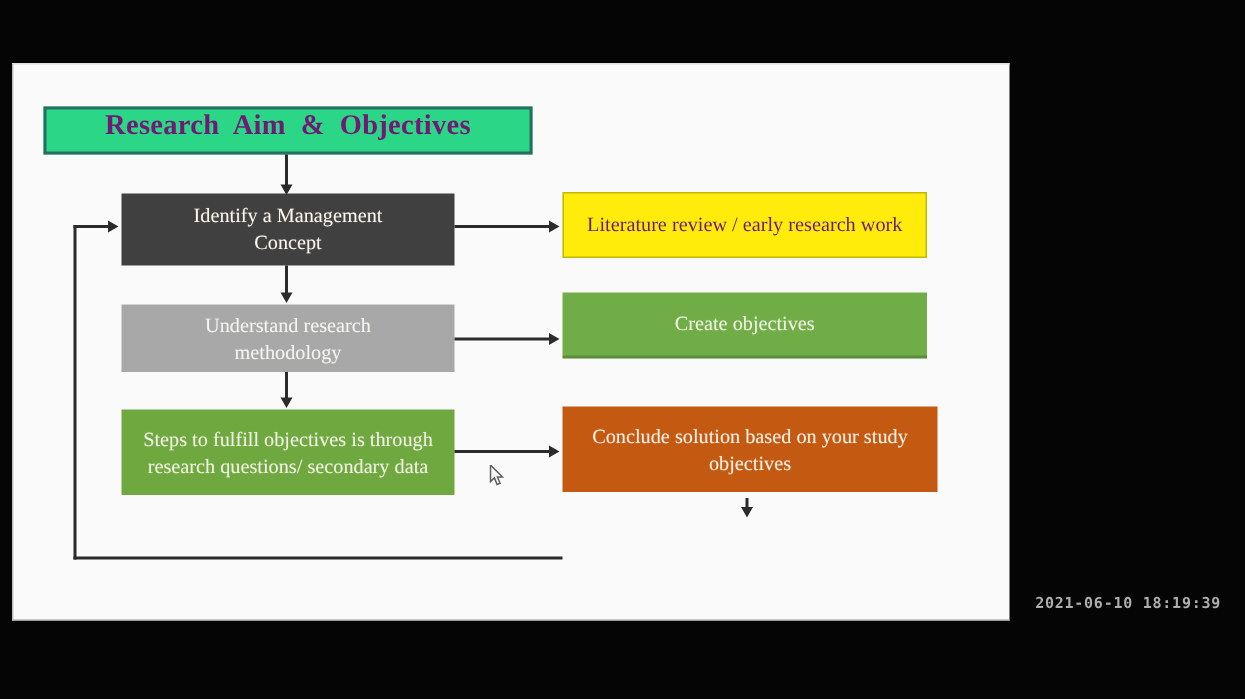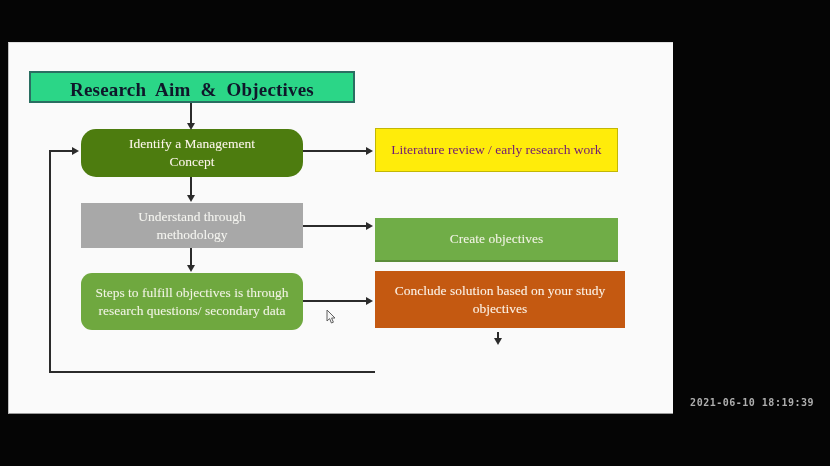--- a/index.html
+++ b/index.html
@@ -8,35 +8,35 @@
     background:#050505;font-family:"Liberation Serif","DejaVu Serif",serif;
   }
   
   .slide{
     position:absolute;left:8px;top:42px;width:664px;height:370px;
     background:#fafafa;border-left:1px solid #bfbfbf;border-top:1px solid #e0e0e0;
     border-bottom:1px solid #9a9a9a;
   }
   .titlebox{
     position:absolute;left:20px;top:28px;width:326px;height:32px;
-    display:flex;align-items:flex-end;justify-content:center;
-    font-size:19px;font-weight:bold;color:#0f172a;
+    display:flex;align-items:flex-start;justify-content:center;
+    font-size:19px;font-weight:bold;color:#701a75;
     word-spacing:5px;letter-spacing:.2px;box-sizing:border-box;
     border:2px solid #2a6e61;
   }
   .node{
     position:absolute;display:flex;align-items:center;justify-content:center;
     text-align:center;font-size:13.5px;line-height:1.3;box-sizing:border-box;
     text-shadow:0 0 1px rgba(255,255,255,.25);
   }
   .n-identify  {left:72px; top:86px; width:222px;height:48px;padding:0 24px;}
   .n-literature{left:366px;top:85px; width:243px;height:44px;padding:0 10px;border:1px solid rgba(120,120,0,.45);text-shadow:none;}
   .n-understand{left:72px; top:160px;width:222px;height:45px;padding:0 28px;}
-  .n-create    {left:366px;top:175px;width:243px;height:44px;padding:16px 10px;border-bottom:2px solid rgba(0,0,0,.18);}
-  .n-steps     {left:72px; top:230px;width:222px;height:57px;padding:0 5px;border-radius:11px;}
+  .n-create    {left:366px;top:152px;width:243px;height:44px;padding:16px 10px;border-bottom:2px solid rgba(0,0,0,.18);}
+  .n-steps     {left:72px; top:230px;width:222px;height:57px;padding:0 5px;}
   .n-conclude  {left:366px;top:228px;width:250px;height:57px;padding:0 16px;}
   .n-data      {left:366px;top:301px;width:247px;height:66px;padding:0 14px;font-size:13px;}
   
   .hline,.vline{position:absolute;background:#2b2b2b;}
   .hline{height:2px;}
   .vline{width:2px;}
   .ah-down{position:absolute;width:0;height:0;
     border-left:4px solid transparent;border-right:4px solid transparent;
     border-top:7px solid #2b2b2b;}
   .ah-right{position:absolute;width:0;height:0;
@@ -90,25 +90,25 @@
 <body>
 
 <div id="stage">
 
   <div class="slide">
 
     <div class="titlebox" style="background-color: rgb(43, 214, 135); border-color: rgb(42, 110, 97);">
       <span>Research Aim &amp; Objectives</span>
     </div>
 
-    <div class="node n-identify" style="background-color: #4d7c0f; color: rgb(253, 245, 234); border-radius: 15px;">Identify a Management Concept</div>
+    <div class="node n-identify" style="background-color: #404040; color: rgb(253, 245, 234);">Identify a Management Concept</div>
 
     <div class="node n-literature" style="background-color: rgb(255, 236, 10); color: #701a75;">Literature review / early research work</div>
 
-    <div class="node n-understand" style="background-color: rgb(168, 168, 168); color: rgb(244, 244, 239);">Understand through methodology</div>
+    <div class="node n-understand" style="background-color: rgb(168, 168, 168); color: rgb(244, 244, 239);">Understand research methodology</div>
 
     <div class="node n-create" style="background-color: rgb(112, 173, 71); color: rgb(241, 243, 227);">Create objectives</div>
 
     <div class="node n-steps" style="background-color: rgb(111, 168, 63); color: rgb(241, 243, 227);">Steps to fulfill objectives is through research questions/ secondary data</div>
 
     <div class="node n-conclude" style="background-color: rgb(196, 89, 17); color: rgb(252, 242, 230);">Conclude solution based on your study objectives</div>
 
 
     <div class="vline" style="left:181px;top:60px;height:22px;"></div>
     <div class="ah-down" style="left:178px;top:80px;"></div>

